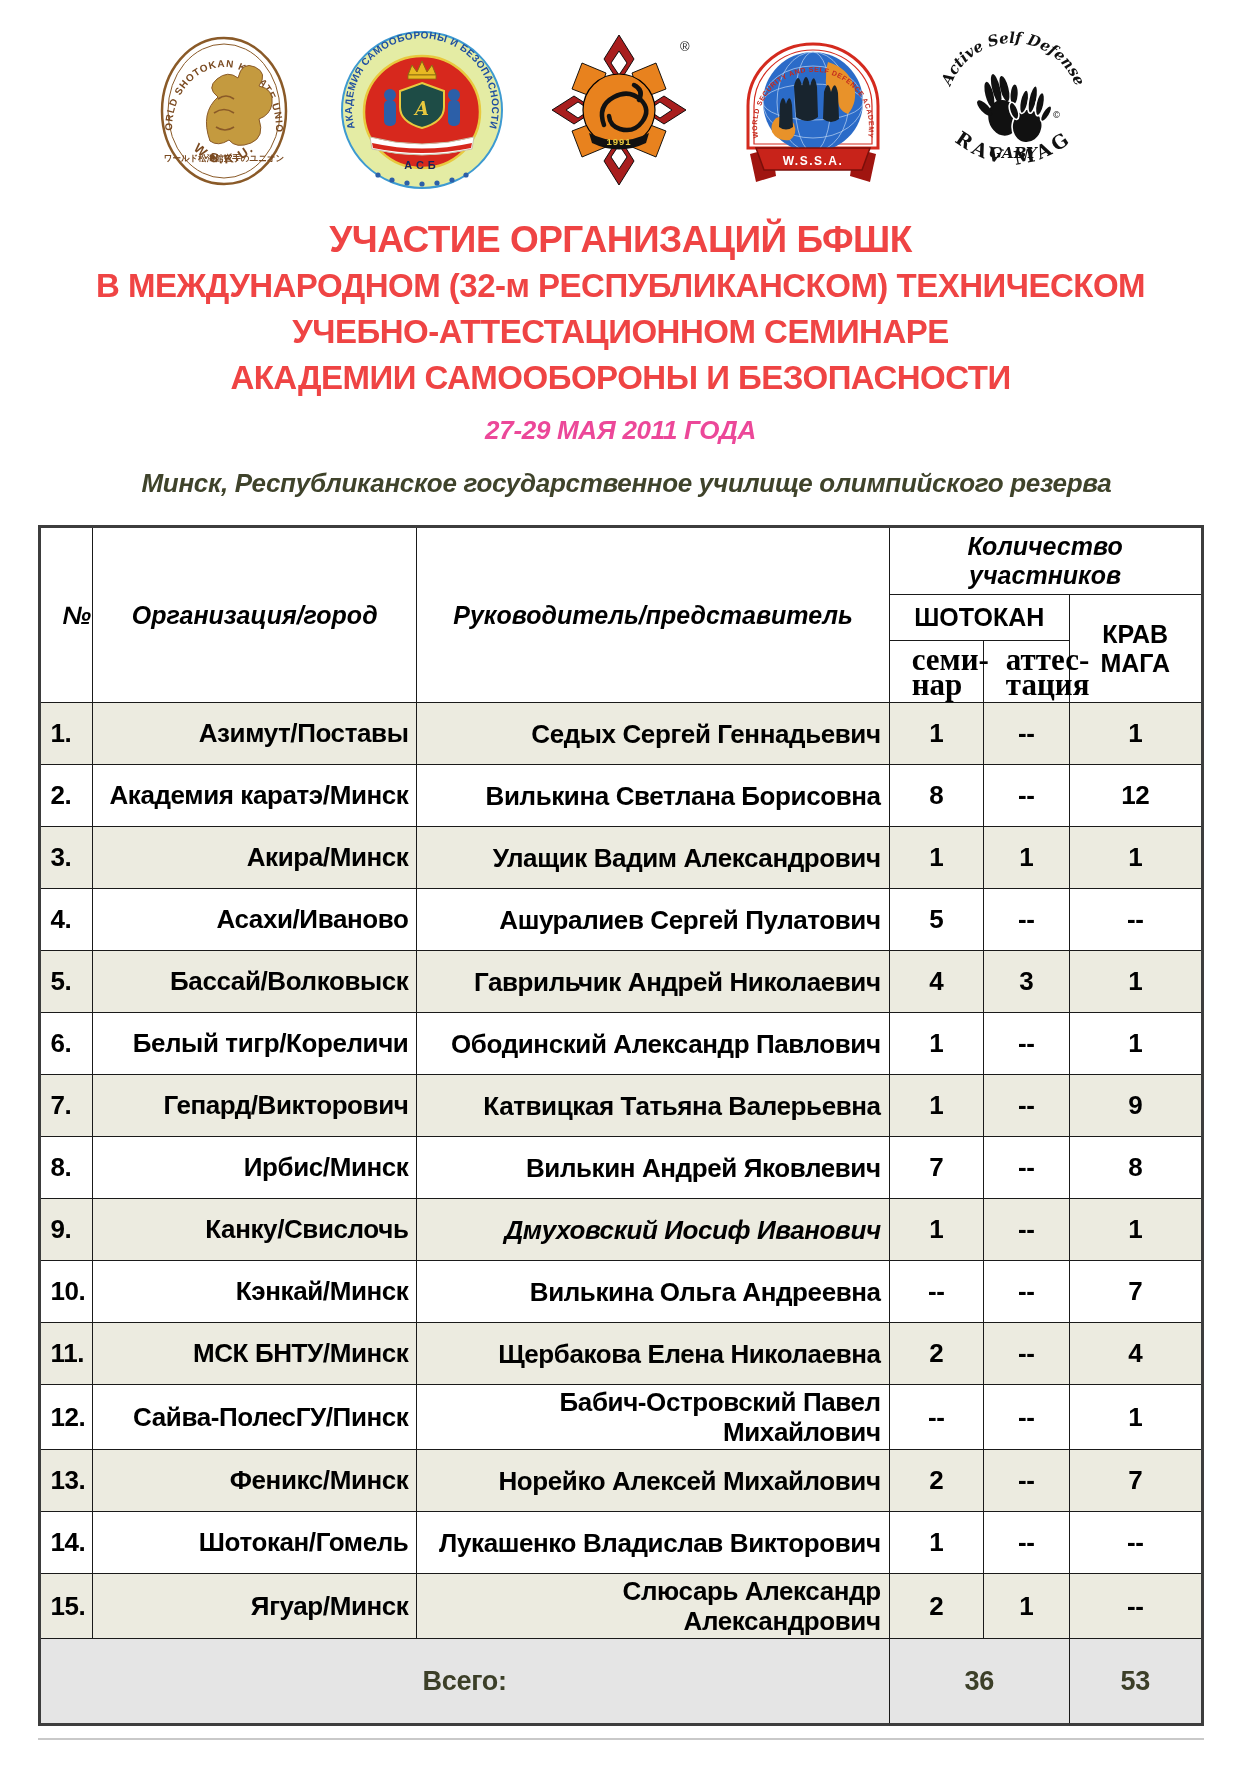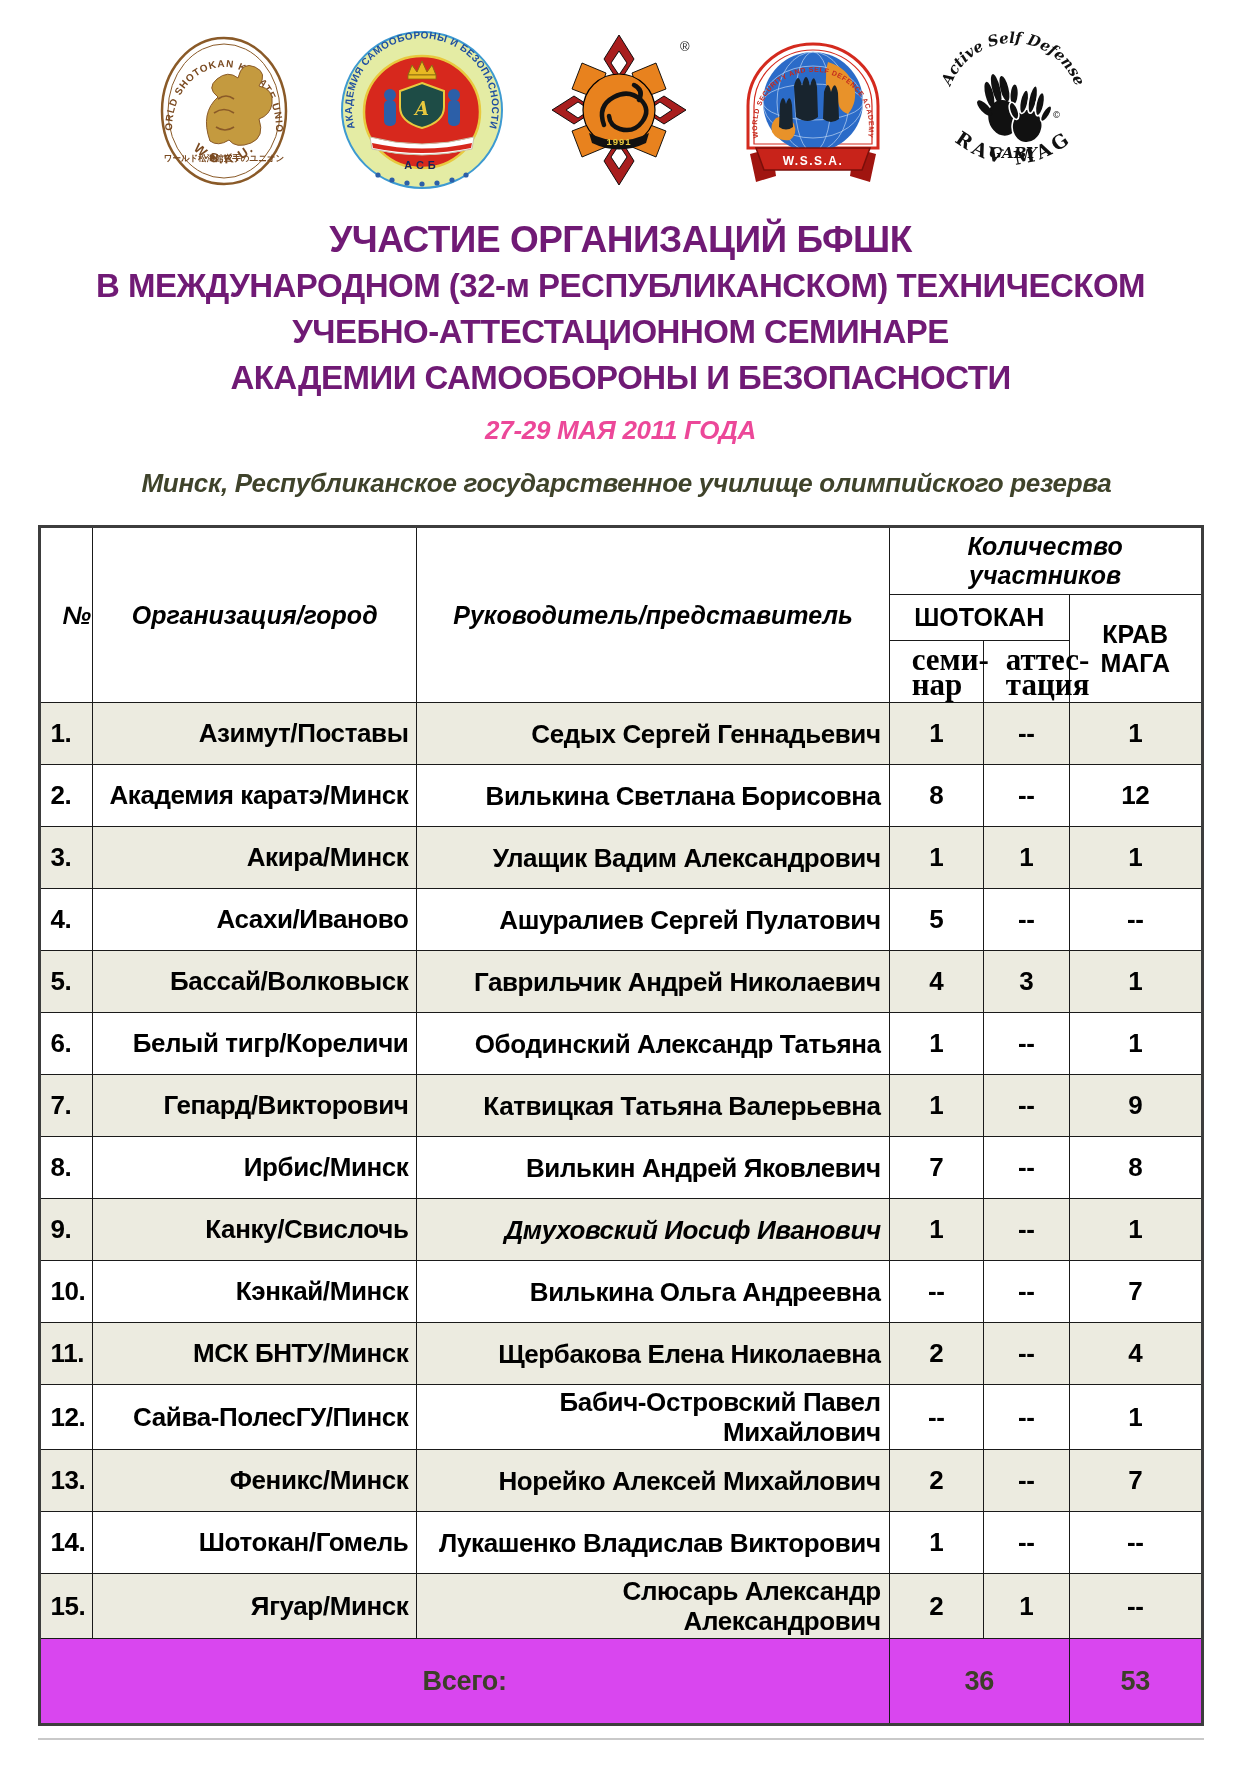--- a/index.html
+++ b/index.html
@@ -4,21 +4,21 @@
 <style>
   html,body{margin:0;padding:0;background:#ffffff;}
   body{width:1241px;font-family:"Liberation Sans",sans-serif;-webkit-font-smoothing:antialiased;}
   .page{width:1241px;min-height:1766px;background:#fff;box-sizing:border-box;padding-top:25px;}
 
   
   .logo-strip{display:flex;justify-content:center;align-items:center;gap:38px;height:170px;}
   .logo-strip svg{display:block;}
 
   
-  .title-block{margin-top:22px;text-align:center;color:#701a75;}
+  .title-block{margin-top:22px;text-align:center;color:#ef4444;}
   .title-line{font-weight:700;letter-spacing:-0.5px;line-height:46px;}
   .title-line.l1{font-size:37px;}
   .title-line.l2,.title-line.l3,.title-line.l4{font-size:33px;}
   .date-line{margin-top:14px;text-align:center;color:#ec4899;font-size:26px;font-weight:700;font-style:italic;letter-spacing:-0.3px;}
   .location-line{margin-top:22px;text-align:center;color:#3F432B;font-size:26px;font-weight:700;font-style:italic;letter-spacing:-0.3px;margin-left:12px;}
 
   
   table.participants{width:1166px;margin:26px auto 0 auto;border-collapse:collapse;table-layout:fixed;
     border:3px solid #3D3D3D;font-family:"Liberation Sans",sans-serif;}
   table.participants th, table.participants td{border:1px solid #1a1a1a;box-sizing:border-box;}
@@ -33,21 +33,21 @@
   tbody td{height:62px;font-size:26px;font-weight:700;color:#000;letter-spacing:-0.4px;
     border-top:3px solid #3D3D3D;vertical-align:middle;padding:2px 8px;}
   tbody tr:nth-child(odd) td{background:#ECEBE0;}
   tbody tr:nth-child(even) td{background:#ffffff;}
   td.c-num{text-align:left;padding-left:10px;}
   td.c-org{text-align:right;padding-left:2px;}
   td.c-leader{text-align:right;padding-left:14px;white-space:pre-line;line-height:30px;}
   td.c-leader.italic{font-style:italic;}
   td.c-sem,td.c-att,td.c-krav{text-align:center;padding:2px 2px;}
 
-  tfoot td{height:86px;border-top:3px solid #3D3D3D;background:#d946ef;color:#3C3F28;
+  tfoot td{height:86px;border-top:3px solid #3D3D3D;background:#e5e5e5;color:#3C3F28;
     font-size:27px;font-weight:700;text-align:center;letter-spacing:-0.3px;}
 
   .bottom-rule{width:1166px;height:2px;background:#c9c9c9;margin:12px auto 0 auto;}
 </style>
 </head>
 <body>
 
 <div class="page">
 
   <div class="logo-strip">
@@ -259,21 +259,21 @@
     <td class="c-num">5.</td>
     <td class="c-org">Бассай/Волковыск</td>
     <td class="c-leader">Гаврильчик Андрей Николаевич</td>
     <td class="c-sem">4</td>
     <td class="c-att">3</td>
     <td class="c-krav">1</td>
   </tr>
         <tr>
     <td class="c-num">6.</td>
     <td class="c-org">Белый тигр/Кореличи</td>
-    <td class="c-leader">Ободинский Александр Татьяна</td>
+    <td class="c-leader">Ободинский Александр Павлович</td>
     <td class="c-sem">1</td>
     <td class="c-att">--</td>
     <td class="c-krav">1</td>
   </tr>
         <tr>
     <td class="c-num">7.</td>
     <td class="c-org">Гепард/Викторович</td>
     <td class="c-leader">Катвицкая Татьяна Валерьевна</td>
     <td class="c-sem">1</td>
     <td class="c-att">--</td>

